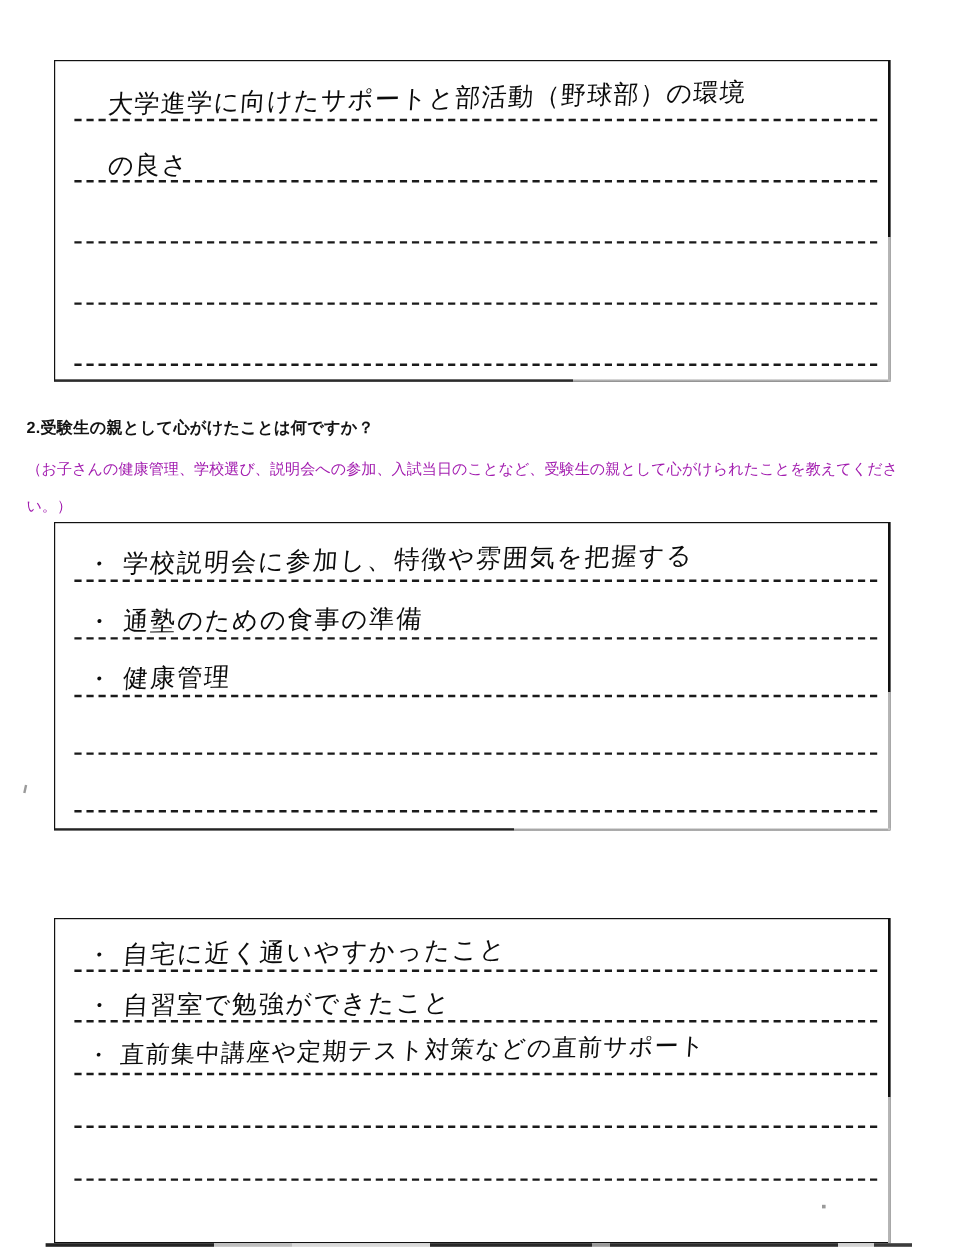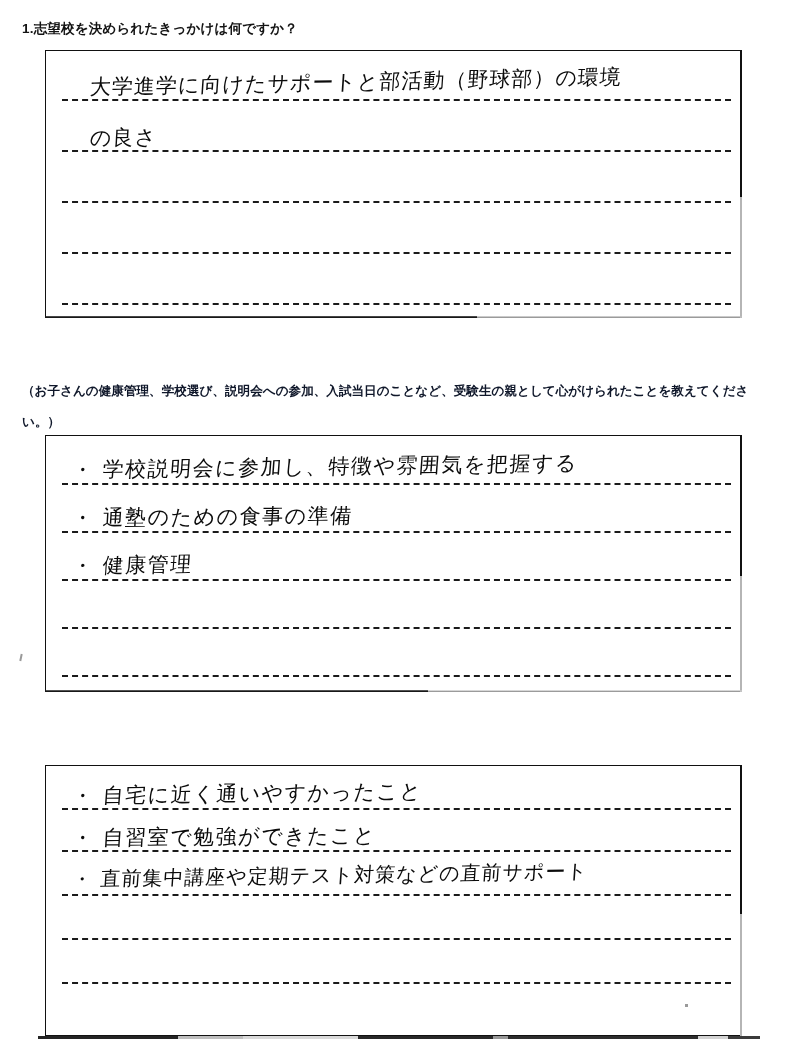--- a/index.html
+++ b/index.html
@@ -8,22 +8,22 @@
     font-family:"Liberation Sans","DejaVu Sans",sans-serif;
     color:#111;position:relative;overflow:hidden;
   }
   .page{position:absolute;inset:0;}
 
   .q-label{
     position:absolute;font-size:13.5px;font-weight:700;
     letter-spacing:.2px;color:#131313;white-space:nowrap;
   }
   .q-note{
-    position:absolute;font-size:12.6px;font-weight:700;
-    letter-spacing:0px;color:#0f172a;line-height:31px;
+    position:absolute;font-size:12.6px;font-weight:400;
+    letter-spacing:0px;color:#a21caf;line-height:31px;
     width:752px;
   }
 
   .answer-box{
     position:absolute;border:1.6px solid #111;background:#fff;
     box-sizing:border-box;
   }
   .rule{
     position:absolute;left:16px;right:10px;height:0;
     border-top:2px dashed #1a1a1a;
@@ -70,35 +70,35 @@
   }
   .right-fade{
     position:absolute;width:2px;background:linear-gradient(180deg,#111 0 55%,#b5b5b5 55% 100%);
   }
 </style>
 </head>
 <body>
 
 <div class="page">
 
-  <div class="q-label" style="left:22px;top:20px;">1.志望校を決められたきっかけは何ですか？</div>
 
   <div class="answer-box" style="left:45px;top:50px;width:697px;height:268px;">
     <div class="rule" style="top:48px;"></div>
     <div class="rule" style="top:99px;"></div>
     <div class="rule" style="top:150px;"></div>
     <div class="rule" style="top:201px;"></div>
     <div class="rule" style="top:252px;"></div>
 
     <div class="hw hw-1a" style="top:22px;">大学進学に向けたサポートと部活動（野球部）の環境</div>
     <div class="hw hw-1b" style="top:73px;">の良さ</div>
   </div>
   <div class="right-fade" style="left:740px;top:50px;height:268px;"></div>
   <div class="edge-faint"></div>
 
+  <div class="q-label" style="left:22px;top:348px;">2.受験生の親として心がけたことは何ですか？</div>
 
   <div class="q-note" style="left:22px;top:376px;">（お子さんの健康管理、学校選び、説明会への参加、入試当日のことなど、受験生の親として心がけられたことを教えてください。）</div>
 
   <div class="answer-box" style="left:45px;top:435px;width:697px;height:257px;">
     <div class="rule" style="top:47px;"></div>
     <div class="rule" style="top:95px;"></div>
     <div class="rule" style="top:143px;"></div>
     <div class="rule" style="top:191px;"></div>
     <div class="rule" style="top:239px;"></div>
 

